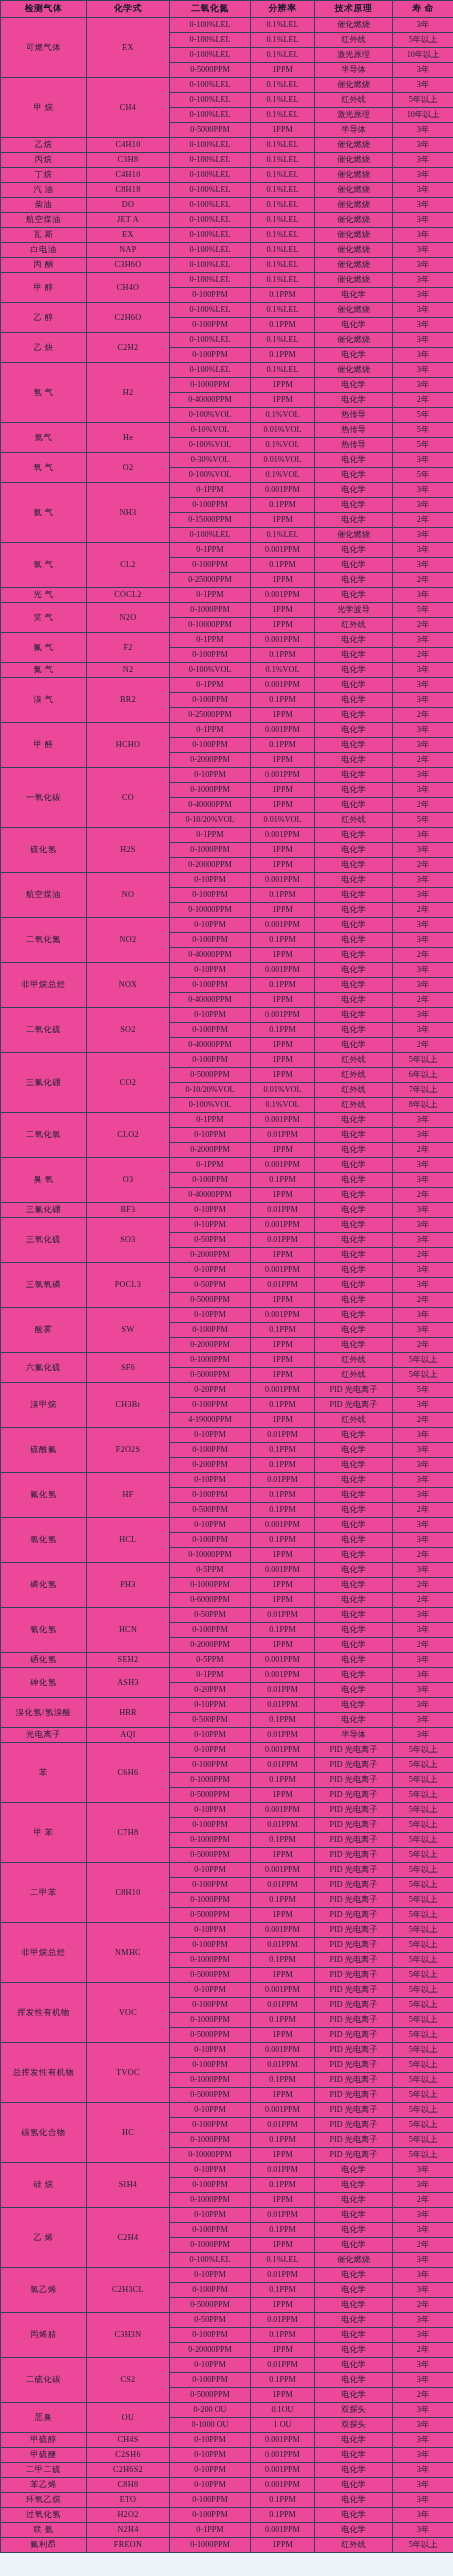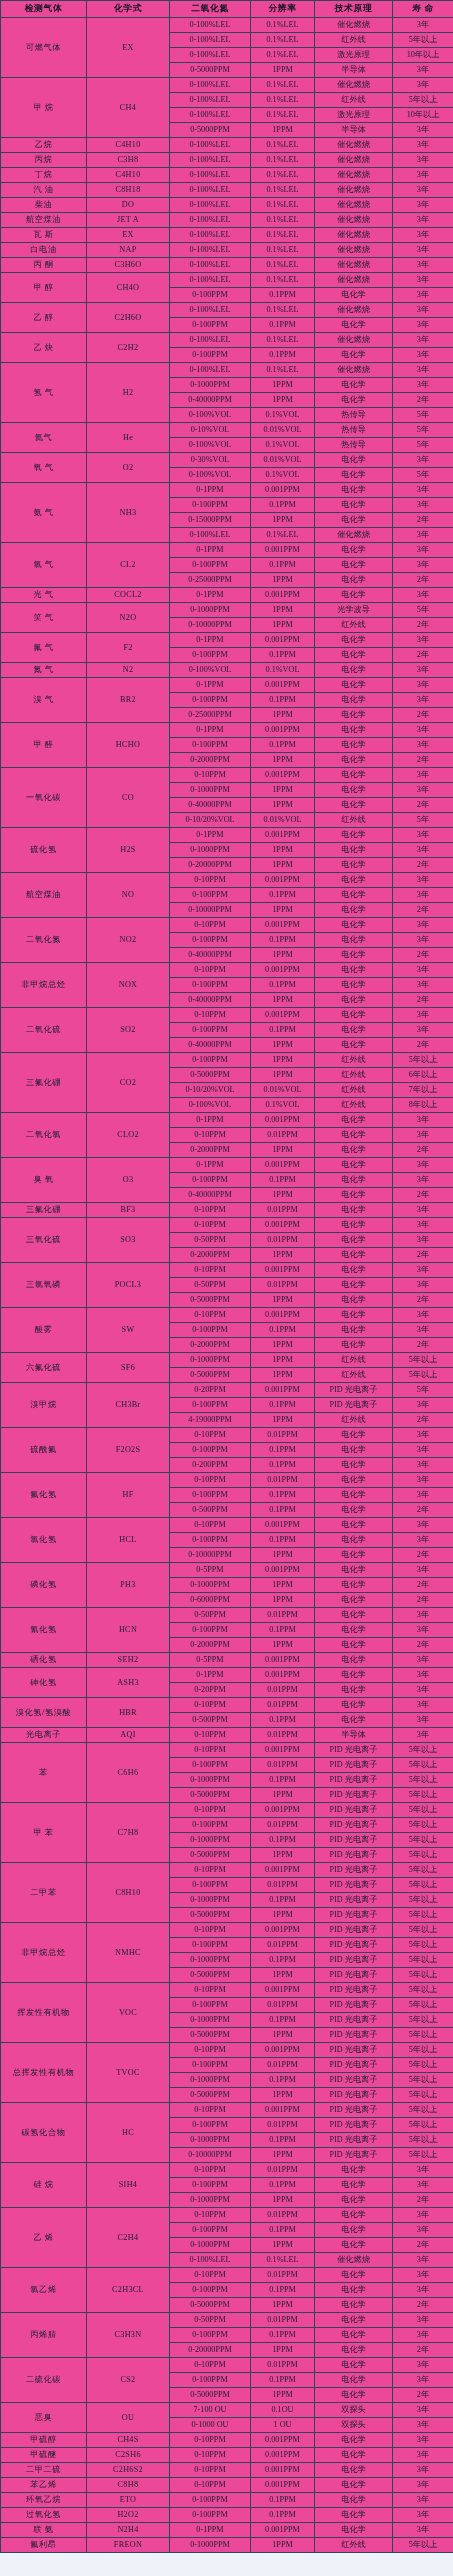--- a/index.html
+++ b/index.html
@@ -1137,21 +1137,21 @@
       </tr>
       <tr>
         <td>0-5000PPM</td>
         <td>1PPM</td>
         <td>电化学</td>
         <td>2年</td>
       </tr>
       <tr class="group-first">
         <td class="gas-cell" rowspan="2">恶臭</td>
         <td class="formula-cell" rowspan="2">OU</td>
-        <td>7-100 OU</td>
+        <td>0-200 OU</td>
         <td>0.1OU</td>
         <td>双探头</td>
         <td>3年</td>
       </tr>
       <tr>
         <td>0-1000 OU</td>
         <td>1 OU</td>
         <td>双探头</td>
         <td>3年</td>
       </tr>

